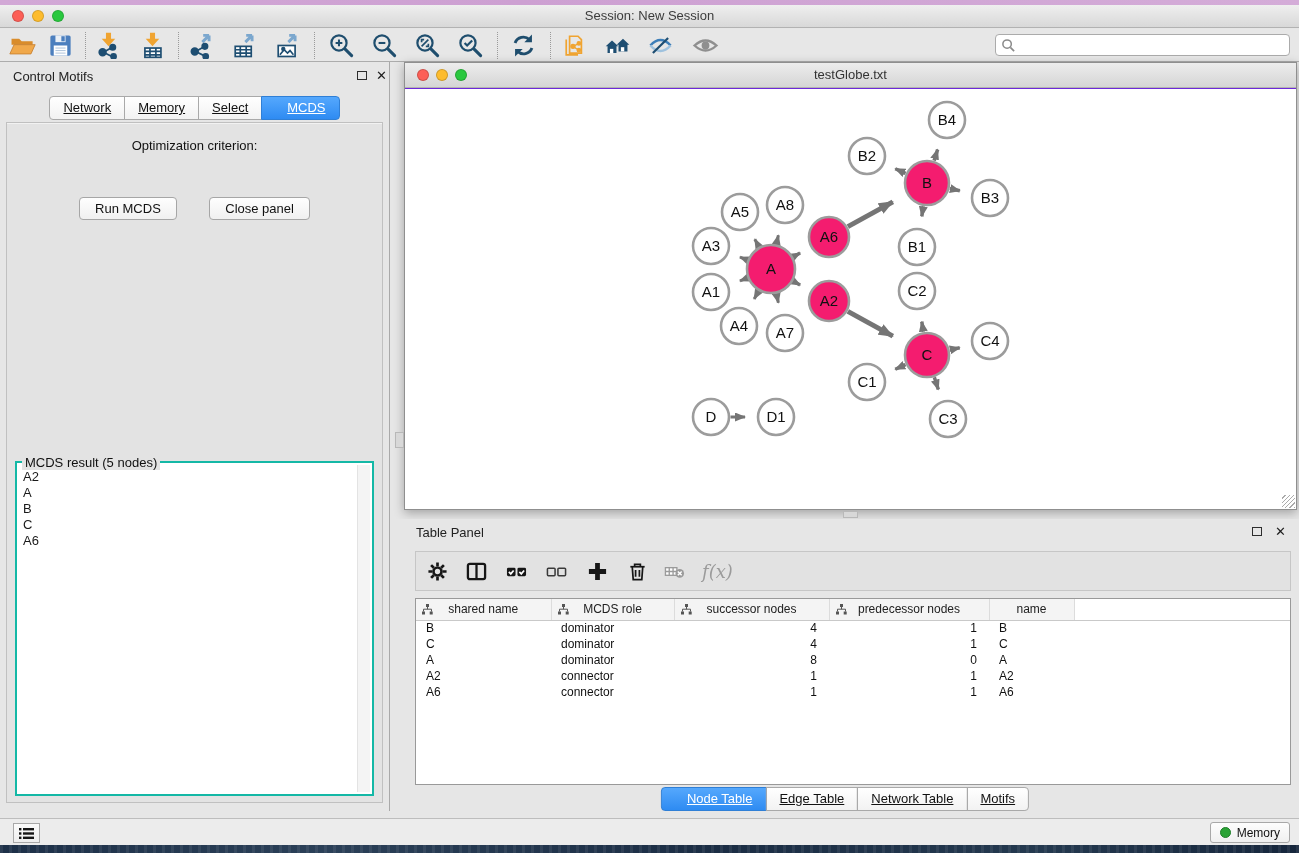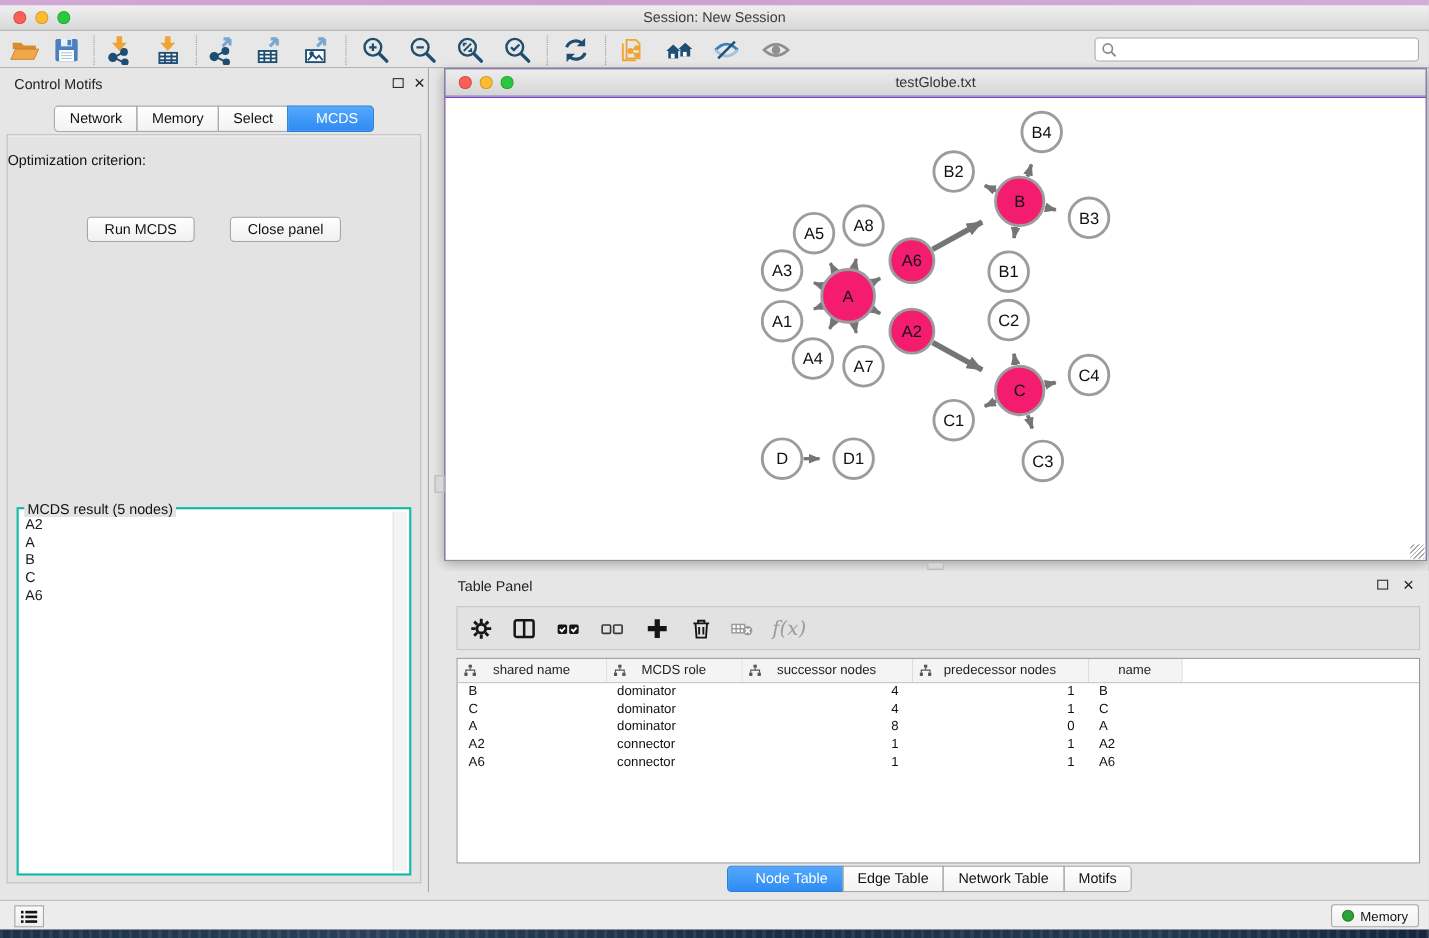--- a/index.html
+++ b/index.html
@@ -30,27 +30,27 @@
     border:1px solid #ABABAB;border-radius:4px;display:flex;align-items:center;padding-left:5px;}
   .search input{border:none;outline:none;flex:1;font-size:12px;background:transparent;min-width:0;}
 
   
   .cpanel{position:absolute;top:62px;left:0;width:390px;height:749px;background:#E6E6E6;border-right:1px solid #A9A9A9;}
   .panel-title{position:absolute;left:13px;top:7px;font-size:13px;color:#222;}
   .win-float{position:absolute;width:10px;height:9px;border:1.5px solid #2d2d2d;background:transparent;}
   .win-close{position:absolute;font-size:13px;font-weight:bold;color:#1b1b1b;line-height:10px;}
   .cp-tabs{position:absolute;top:34px;left:0;width:100%;text-align:center;white-space:nowrap;}
   .seg-tab{display:inline-block;padding:3px 13px 4px;font-size:13px;background:linear-gradient(#FFFFFF,#F2F2F2);
-    border:1px solid #A9A9A9;margin-left:-1px;color:#111;cursor:default;vertical-align:top;}
+    border:1px solid #A9A9A9;margin-left:-1px;color:#111;cursor:default;vertical-align:top;text-decoration:underline;}
   .seg-tab:first-child{border-top-left-radius:4px;border-bottom-left-radius:4px;margin-left:0;}
   .seg-tab:last-child{border-top-right-radius:4px;border-bottom-right-radius:4px;}
   .seg-tab.active{background:linear-gradient(#55A8FD,#2E8BF2);border-color:#2F7FD6;color:#fff;padding-left:25px;}
   .cp-content{position:absolute;top:60px;left:6px;right:6px;bottom:8px;background:#E3E3E3;
     border:1px solid #C0C0C0;box-shadow:inset 0 1px 0 #F2F2F2;}
-  .opt-label{margin-top:15px;text-align:left;font-size:13px;color:#111;}
+  .opt-label{margin-top:15px;text-align:center;font-size:13px;color:#111;}
   .dropdown{position:absolute;top:39px;left:30px;right:28px;height:24px;background:#fff;border:1px solid #A6A6A6;
     border-radius:3px;font-size:13px;line-height:22px;padding-left:8px;color:#111;}
   .dd-step{position:absolute;right:0;top:0;width:19px;height:22px;border-radius:0 2px 2px 0;
     background:linear-gradient(#66B1FE,#2E8BF0);display:flex;flex-direction:column;align-items:center;justify-content:center;gap:2px;}
   .dd-step .up{width:0;height:0;border-left:4px solid transparent;border-right:4px solid transparent;border-bottom:5px solid #fff;}
   .dd-step .dn{width:0;height:0;border-left:4px solid transparent;border-right:4px solid transparent;border-top:5px solid #fff;}
   .btn-row{position:absolute;top:74px;width:100%;text-align:center;}
   .btn{display:inline-block;background:linear-gradient(#FEFEFE,#F0F0F0);border:1px solid #A6A6A6;border-radius:4px;
     font-size:13px;padding:3px 15px;margin:0 14px;color:#111;cursor:default;}
   .result-box{position:absolute;left:8px;right:8px;top:338px;bottom:6px;background:#fff;border:2px solid #14b8a6;text-decoration:underline;}

